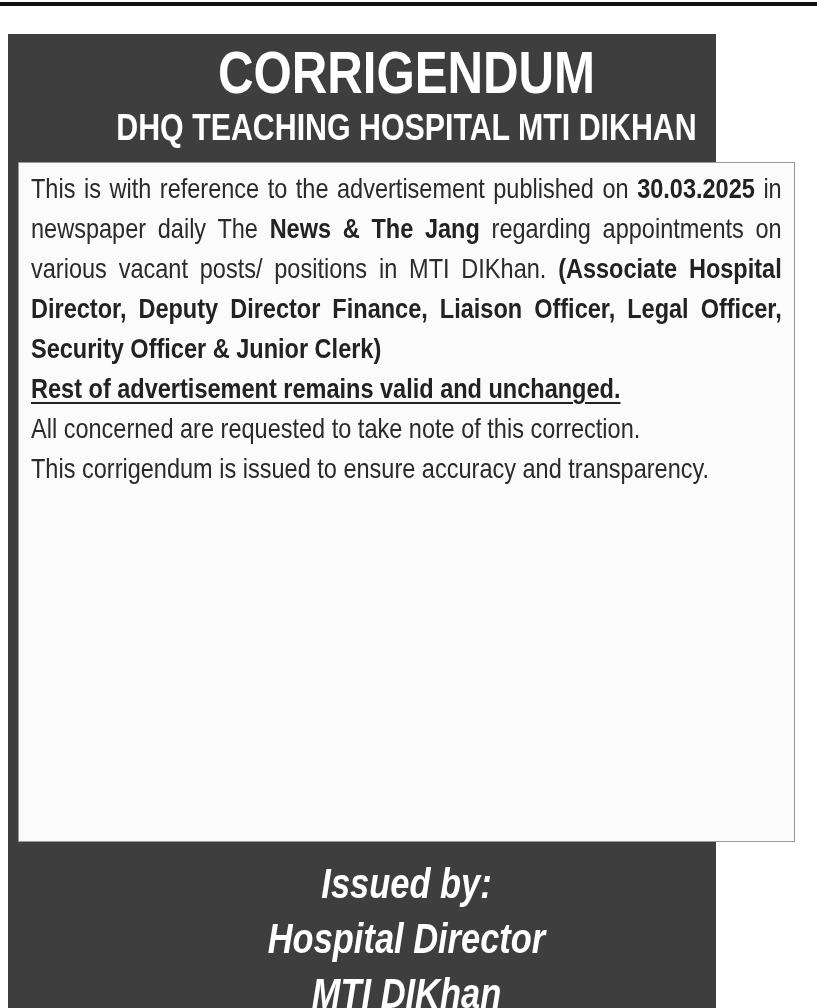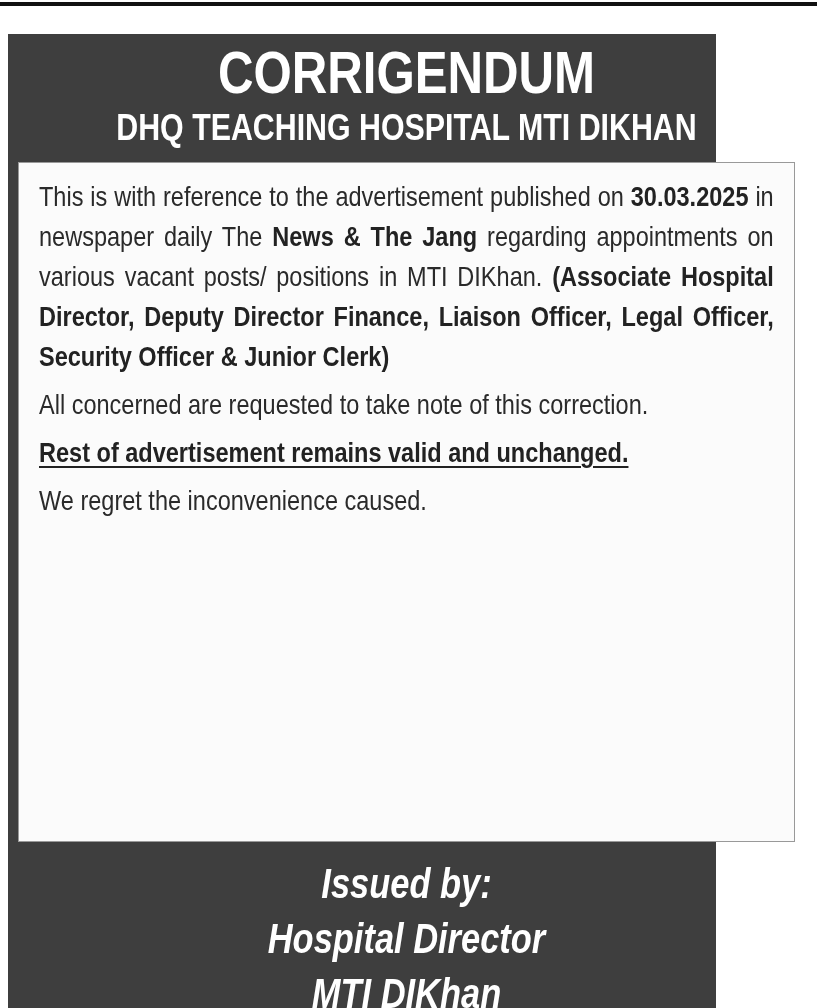--- a/index.html
+++ b/index.html
@@ -3,21 +3,21 @@
 <meta charset="utf-8">
 <style>
   html, body { margin: 0; padding: 0; background: #ffffff; }
   body { width: 817px; height: 1008px; position: relative; overflow: hidden; }
   .top-rule { position: absolute; left: 0; top: 2px; width: 817px; height: 4px; background: #111; }
   .ad { position: absolute; left: 8px; top: 34px; width: 708px; height: 982px; background: #3e3e3e; }
   .header { position: absolute; left: 0; top: 0; width: 797px; height: 128px; text-align: center; color: #fff; }
   .title { font-family: "Liberation Sans", sans-serif; font-weight: bold; font-size: 60px; letter-spacing: 0px; line-height: 66px; margin-top: 6px; transform: scaleX(0.82); transform-origin: center; }
   .subtitle { font-family: "Liberation Sans", sans-serif; font-weight: bold; font-size: 37px; line-height: 44px; margin-top: 0px; transform: scaleX(0.82); transform-origin: center; white-space: nowrap; }
   .body-box { position: absolute; left: 10px; top: 128px; width: 777px; height: 680px; background: #fbfbfb; border: 1px solid #999; box-sizing: border-box; padding: 6px 12px 0 12px; }
-  .para { font-family: "Liberation Sans", sans-serif; font-size: 28px; line-height: 40px; color: #2a2a2a; text-align: justify; text-align-last: left; margin: 8px; }
+  .para { font-family: "Liberation Sans", sans-serif; font-size: 28px; line-height: 40px; color: #2a2a2a; text-align: justify; text-align-last: left; margin: 0; }
   .cond { display: block; transform: scaleX(0.84); transform-origin: left top; width: 119%; }
   .b { font-weight: bold; color: #222; }
   .u { text-decoration: underline; text-decoration-thickness: 2px; text-underline-offset: 4px; }
   .footer { position: absolute; left: 0; top: 812px; width: 797px; height: 170px; text-align: center; color: #fff; font-family: "Liberation Sans", sans-serif; font-weight: bold; font-style: italic; }
   .footer .line { font-size: 42px; line-height: 55px; transform: scaleX(0.82); transform-origin: center; }
   .footer .line:first-child { margin-top: 10px; }
 </style>
 </head>
 <body>
 
@@ -31,31 +31,31 @@
   </div>
 
   <div class="body-box">
     <p class="para">
         <span class="cond"><span>This is with reference to the advertisement published on </span><span class="b">30.03.2025</span><span> in newspaper daily The </span><span class="b">News &amp; The Jang</span><span> regarding appointments on various vacant posts/ positions in MTI DIKhan. </span><span class="b">(Associate Hospital Director, Deputy Director Finance, Liaison Officer, Legal Officer, Security Officer &amp; Junior Clerk)</span></span>
       </p>
 
 
 
     <p class="para">
+        <span class="cond"><span class="b u">Rest of advertisement remains valid and unchanged.</span></span>
+      </p>
+
+    <p class="para">
         <span class="cond">All concerned are requested to take note of this correction.</span>
       </p>
 
     <p class="para">
-        <span class="cond"><span class="b u">Rest of advertisement remains valid and unchanged.</span></span>
+        <span class="cond">This corrigendum is issued to ensure accuracy and transparency.</span>
       </p>
 
-
-    <p class="para">
-        <span class="cond">We regret the inconvenience caused.</span>
-      </p>
   </div>
 
   <div class="footer">
     <div class="line">Issued by:</div>
     <div class="line">Hospital Director</div>
     <div class="line">MTI DIKhan</div>
   </div>
 
 </div>
 

